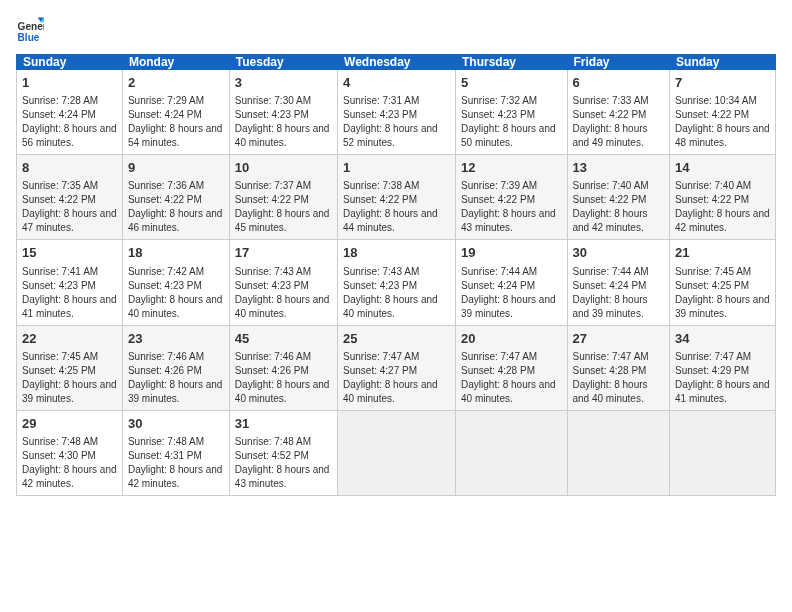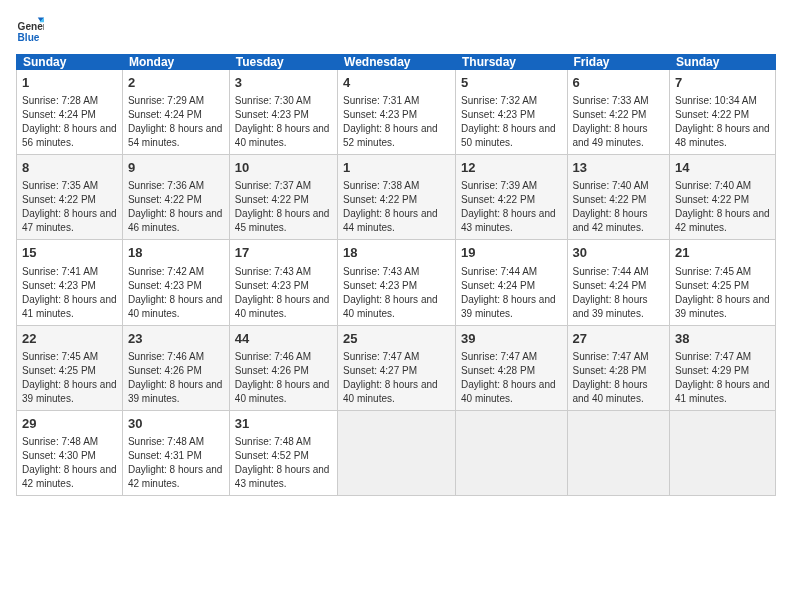--- a/index.html
+++ b/index.html
@@ -139,25 +139,25 @@
           <td><span class="day-num">18</span><span>Sunrise: 7:42 AM</span><br><span>Sunset: 4:23 PM</span><br><span>Daylight: 8 hours and 40 minutes.</span></td>
           <td><span class="day-num">17</span><span>Sunrise: 7:43 AM</span><br><span>Sunset: 4:23 PM</span><br><span>Daylight: 8 hours and 40 minutes.</span></td>
           <td><span class="day-num">18</span><span>Sunrise: 7:43 AM</span><br><span>Sunset: 4:23 PM</span><br><span>Daylight: 8 hours and 40 minutes.</span></td>
           <td><span class="day-num">19</span><span>Sunrise: 7:44 AM</span><br><span>Sunset: 4:24 PM</span><br><span>Daylight: 8 hours and 39 minutes.</span></td>
           <td><span class="day-num">30</span><span>Sunrise: 7:44 AM</span><br><span>Sunset: 4:24 PM</span><br><span>Daylight: 8 hours and 39 minutes.</span></td>
           <td><span class="day-num">21</span><span>Sunrise: 7:45 AM</span><br><span>Sunset: 4:25 PM</span><br><span>Daylight: 8 hours and 39 minutes.</span></td>
         </tr>
         <tr>
           <td><span class="day-num">22</span><span>Sunrise: 7:45 AM</span><br><span>Sunset: 4:25 PM</span><br><span>Daylight: 8 hours and 39 minutes.</span></td>
           <td><span class="day-num">23</span><span>Sunrise: 7:46 AM</span><br><span>Sunset: 4:26 PM</span><br><span>Daylight: 8 hours and 39 minutes.</span></td>
-          <td><span class="day-num">44</span><span>Sunrise: 7:46 AM</span><br><span>Sunset: 4:26 PM</span><br><span>Daylight: 8 hours and 40 minutes.</span></td>
+          <td><span class="day-num">45</span><span>Sunrise: 7:46 AM</span><br><span>Sunset: 4:26 PM</span><br><span>Daylight: 8 hours and 40 minutes.</span></td>
           <td><span class="day-num">25</span><span>Sunrise: 7:47 AM</span><br><span>Sunset: 4:27 PM</span><br><span>Daylight: 8 hours and 40 minutes.</span></td>
-          <td><span class="day-num">39</span><span>Sunrise: 7:47 AM</span><br><span>Sunset: 4:28 PM</span><br><span>Daylight: 8 hours and 40 minutes.</span></td>
+          <td><span class="day-num">20</span><span>Sunrise: 7:47 AM</span><br><span>Sunset: 4:28 PM</span><br><span>Daylight: 8 hours and 40 minutes.</span></td>
           <td><span class="day-num">27</span><span>Sunrise: 7:47 AM</span><br><span>Sunset: 4:28 PM</span><br><span>Daylight: 8 hours and 40 minutes.</span></td>
-          <td><span class="day-num">38</span><span>Sunrise: 7:47 AM</span><br><span>Sunset: 4:29 PM</span><br><span>Daylight: 8 hours and 41 minutes.</span></td>
+          <td><span class="day-num">34</span><span>Sunrise: 7:47 AM</span><br><span>Sunset: 4:29 PM</span><br><span>Daylight: 8 hours and 41 minutes.</span></td>
         </tr>
         <tr>
           <td><span class="day-num">29</span><span>Sunrise: 7:48 AM</span><br><span>Sunset: 4:30 PM</span><br><span>Daylight: 8 hours and 42 minutes.</span></td>
           <td><span class="day-num">30</span><span>Sunrise: 7:48 AM</span><br><span>Sunset: 4:31 PM</span><br><span>Daylight: 8 hours and 42 minutes.</span></td>
           <td><span class="day-num">31</span><span>Sunrise: 7:48 AM</span><br><span>Sunset: 4:52 PM</span><br><span>Daylight: 8 hours and 43 minutes.</span></td>
           <td class="empty-cell"></td>
           <td class="empty-cell"></td>
           <td class="empty-cell"></td>
           <td class="empty-cell"></td>
         </tr>

